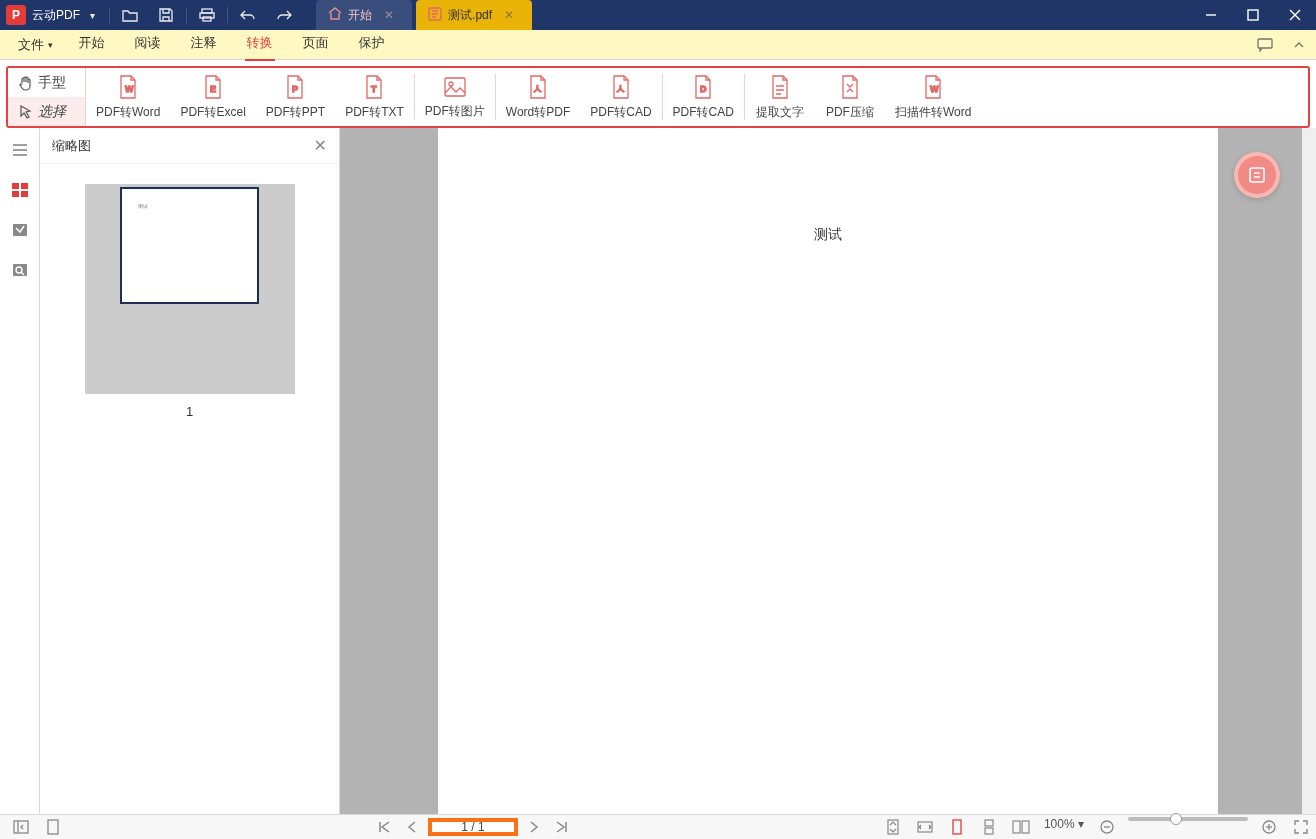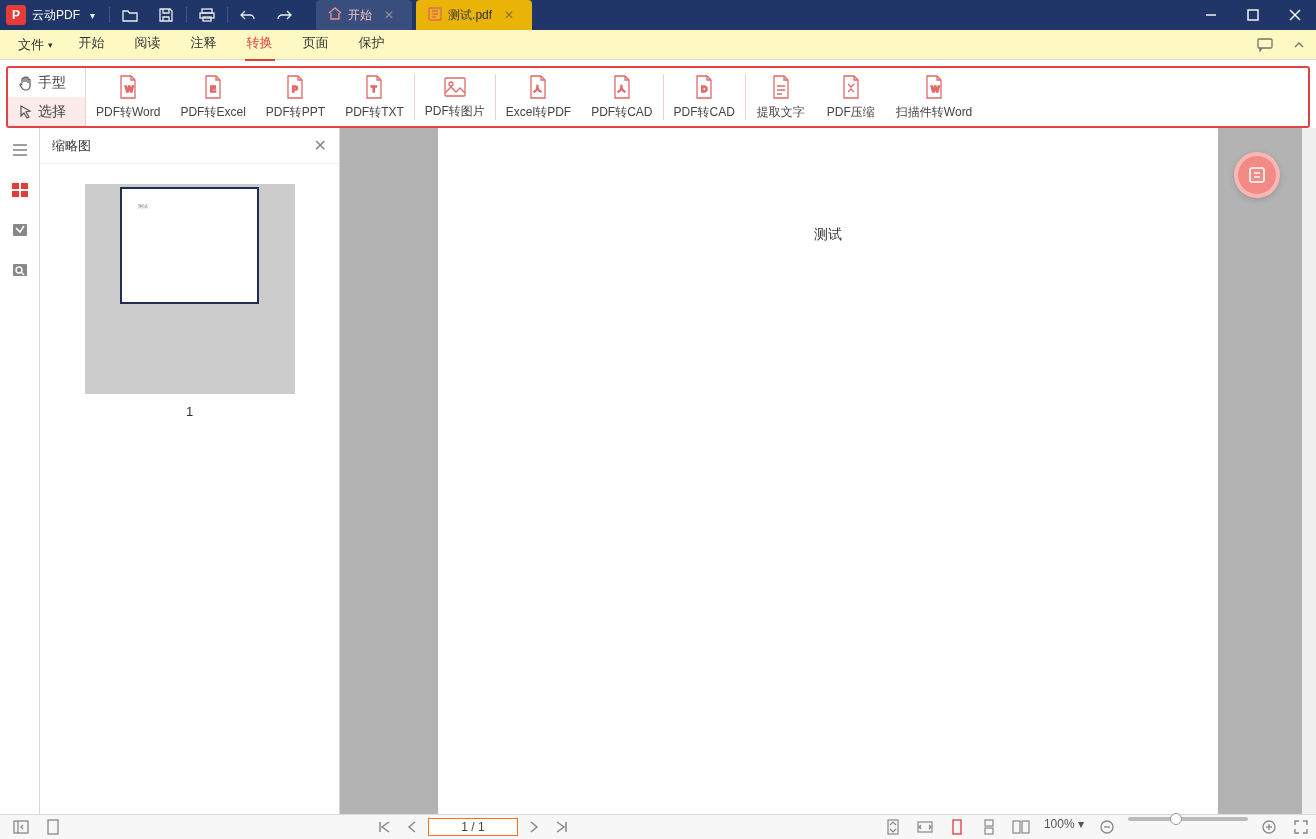--- a/index.html
+++ b/index.html
@@ -41,21 +41,21 @@
   .menu-item.sel{color:var(--accent);position:relative}
   .menu-item.sel:after{content:"";position:absolute;left:-2px;right:-2px;bottom:-6px;height:2px;background:var(--accent)}
   .menubar-right{position:absolute;right:0;top:0;height:30px;display:flex;align-items:center}
   .menubar-right .tb-icon{width:34px;color:#666}
 
   
   .ribbon-wrap{padding:6px 6px 0 6px;background:#fff}
   .ribbon{border:2px solid var(--accent2);border-radius:3px;display:flex;align-items:stretch;height:62px;background:#fff}
   .ribbon-left{width:78px;display:flex;flex-direction:column;border-right:1px solid #f1d1cf}
   .mode-btn{flex:1;display:flex;align-items:center;justify-content:flex-start;padding-left:10px;font-size:14px;color:#444;cursor:pointer}
-  .mode-btn.sel{background:#fbeceb;}
+  .mode-btn.sel{background:#fbeceb;font-style:italic;}
   .mode-btn svg{margin-right:4px}
   .ribbon-items{display:flex;align-items:stretch;flex:1}
   .r-item{display:flex;flex-direction:column;align-items:center;justify-content:center;padding:0 10px;font-size:12px;color:#444;cursor:pointer;min-width:70px}
   .r-item svg{margin-bottom:4px}
   .r-sep{width:1px;background:#f1d1cf;margin:6px 0}
 
   
   .body{position:absolute;top:128px;bottom:25px;left:0;right:0;display:flex}
   .side-icons{width:40px;background:#fff;border-right:1px solid var(--border);display:flex;flex-direction:column;align-items:center;padding-top:8px;gap:12px}
   .side-ic{width:28px;height:28px;display:flex;align-items:center;justify-content:center;cursor:pointer;border-radius:3px}
@@ -79,21 +79,21 @@
 
   .float-badge{position:absolute;right:36px;top:24px;width:46px;height:46px;border-radius:50%;background:#fbb7b4;display:flex;align-items:center;justify-content:center;box-shadow:0 2px 6px rgba(0,0,0,.15);cursor:pointer}
   .float-badge svg{color:#fff}
   .float-badge:before{content:"";position:absolute;inset:4px;border-radius:50%;background:#f28a86}
 
   
   .statusbar{position:absolute;left:0;right:0;bottom:0;height:25px;background:#f7f7f7;border-top:1px solid var(--border);display:flex;align-items:center;font-size:12px;color:#555}
   .sb-left{display:flex;align-items:center;padding-left:10px;gap:10px}
   .sb-center{flex:1;display:flex;align-items:center;justify-content:center;gap:4px}
   .pg-ctrl{width:24px;height:20px;display:flex;align-items:center;justify-content:center;cursor:pointer;color:#888}
-  .pg-input{width:90px;height:18px;border:1px solid #f97316;display:flex;align-items:center;justify-content:center;font-size:12px;color:#444;background:#fff}
+  .pg-input{width:90px;height:18px;border:4px solid #f97316;display:flex;align-items:center;justify-content:center;font-size:12px;color:#444;background:#fff}
   .sb-right{display:flex;align-items:flex-start;gap:10px;padding-right:4px}
   .sb-ic{width:22px;height:20px;display:flex;align-items:center;justify-content:center;cursor:pointer;color:#666}
   .sb-ic.sel{color:var(--accent)}
   .zoom-slider{width:120px;height:4px;background:#bbb;position:relative;border-radius:2px}
   .zoom-slider .knob{position:absolute;left:35%;top:-4px;width:12px;height:12px;border-radius:50%;background:#fff;border:1px solid #999}
 
   svg{pointer-events:none}
 </style>
 </head>
 <body>
@@ -255,21 +255,21 @@
           </svg>
           <span>PDF转图片</span>
         </div>
         <div class="r-sep"></div>
         <div class="r-item">
           <svg width="24" height="26" viewBox="0 0 24 26" fill="none" stroke="#e06a67" stroke-width="1.3">
             <path d="M5 2h10l4 4v18H5z"></path>
             <path d="M15 2v4h4"></path>
             <text x="8" y="17" font-size="7" fill="#e06a67" font-family="Arial" font-weight="bold">人</text>
           </svg>
-          <span>Excel转PDF</span>
+          <span>Word转PDF</span>
         </div>
         <div class="r-item">
           <svg width="24" height="26" viewBox="0 0 24 26" fill="none" stroke="#e06a67" stroke-width="1.3">
             <path d="M5 2h10l4 4v18H5z"></path>
             <path d="M15 2v4h4"></path>
             <text x="8" y="17" font-size="7" fill="#e06a67" font-family="Arial" font-weight="bold">人</text>
           </svg>
           <span>PDF转CAD</span>
         </div>
         <div class="r-sep"></div>

